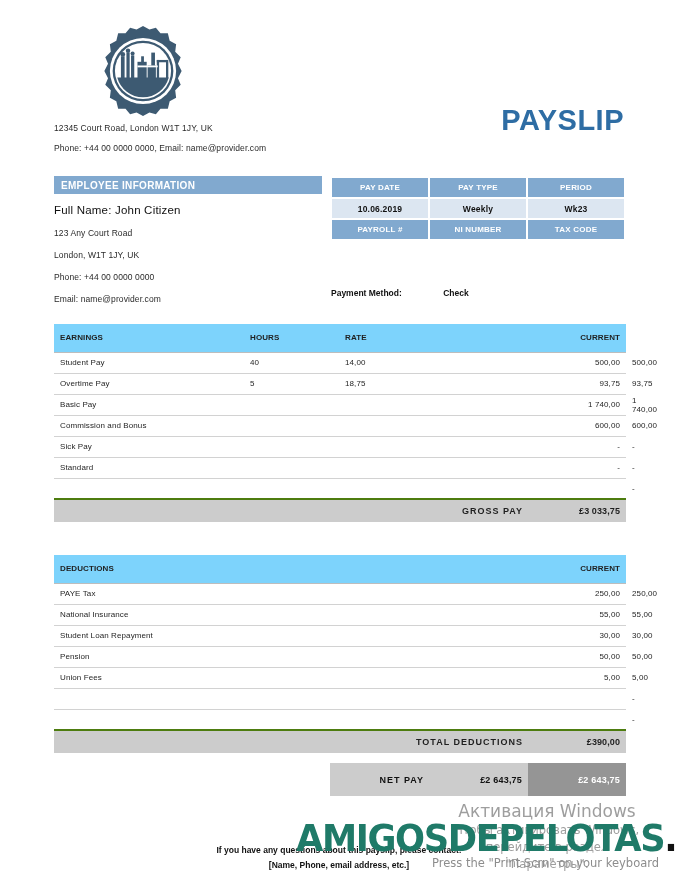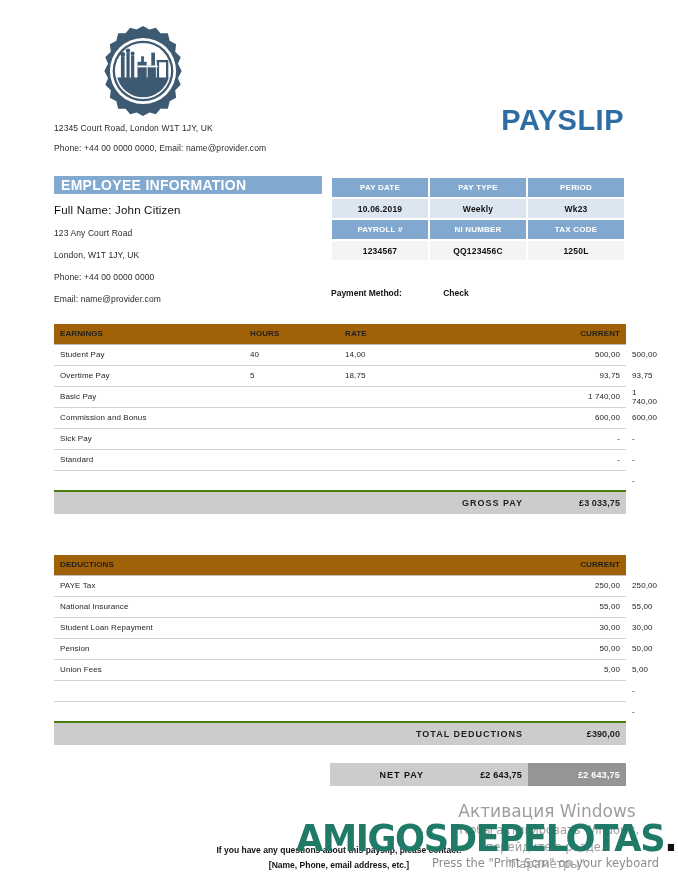--- a/index.html
+++ b/index.html
@@ -32,21 +32,21 @@
   .company-lines {
     position: absolute; left: 54px; top: 124px;
     font-size: 8.5px; color: #2a2a2a; line-height: 1.0;
   }
   .company-lines div { margin-bottom: 11px; letter-spacing: 0.1px; }
 
   
   .emp-block { position: absolute; left: 54px; top: 176px; width: 268px; }
   .emp-head {
     background: #81a9cf; color: #ffffff;
-    font-size: 14px; font-weight: bold; letter-spacing: 0.3px;
+    font-size: 10px; font-weight: bold; letter-spacing: 0.3px;
     padding: 5px 7px 5px 7px; height: 18px; line-height: 9px;
   }
   .emp-name {
     font-size: 11.5px; font-weight: normal; color: #111;
     margin-top: 10px; letter-spacing: 0.2px;
   }
   .emp-line {
     font-size: 8.5px; color: #2a2a2a; margin-top: 12px; letter-spacing: 0.1px;
   }
 
@@ -85,21 +85,21 @@
   .tbl col.c-cur   { width: 97px; }
   .tbl col.c-ytd   { width: 0px; }
 
   .tbl td, .tbl th {
     font-size: 8px; padding: 0 6px; height: 21px;
     border-bottom: 1px solid #d2d2d2;
     font-weight: normal; text-align: left; color: #1f1f1f;
     letter-spacing: 0.1px; vertical-align: middle;
   }
   .tbl tr.hdr td {
-    background: #a16207; font-weight: bold; height: 20px;
+    background: #7dd3fc; font-weight: bold; height: 28px;
     border-bottom: 1px solid #bdbdbd; font-size: 8px;
   }
   .tbl tr.hdr td.ytd { background: #a6a6a6; color: #ffffff; }
   .tbl td.num  { text-align: right; }
   .tbl td.ytd  { text-align: right; background: #f2f2f2; width: 98px; }
   .tbl tr.blank td { height: 21px; }
   .tbl tr.total td {
     background: #cccccc; font-weight: bold; font-size: 9px;
     height: 23px; border-bottom: none; border-top: 2px solid #4d7c0f;
     text-align: right;
@@ -107,21 +107,21 @@
   .tbl tr.total td.ytd { background: #959595; color: #ffffff; }
   .tbl tr.total td.lbl { text-align: right; letter-spacing: 1px; }
 
   
   .net-tbl {
     position: absolute; left: 330px; top: 763px; width: 296px;
     border-collapse: collapse; table-layout: fixed;
   }
   .net-tbl td {
     background: #cccccc; font-weight: bold; font-size: 9px;
-    height: 23px; padding: 0 6px; text-align: right; color: #111;
+    height: 33px; padding: 0 6px; text-align: right; color: #111;
     letter-spacing: 1px;
   }
   .net-tbl td.amt { width: 98px; letter-spacing: 0.2px; }
   .net-tbl td.ytd {
     width: 98px; background: #959595; color: #ffffff; letter-spacing: 0.2px;
   }
 
   
   .footer {
     position: absolute; left: 0; top: 812px; width: 678px;
@@ -216,25 +216,20 @@
     <tr>
       <td class="v1">10.06.2019</td>
       <td class="v1">Weekly</td>
       <td class="v1">Wk23</td>
     </tr>
     <tr>
       <td class="h">PAYROLL #</td>
       <td class="h">NI NUMBER</td>
       <td class="h">TAX CODE</td>
     </tr>
-    <tr>
-      <td class="v2">1234567</td>
-      <td class="v2">QQ123456C</td>
-      <td class="v2">1250L</td>
-    </tr>
   </tbody>
     </table>
 
   <div class="paymethod">
     <span>Payment Method:</span>
     <span class="pm-val">Check</span>
   </div>
 
   <table class="tbl" style="top:324px;">
     <colgroup>

